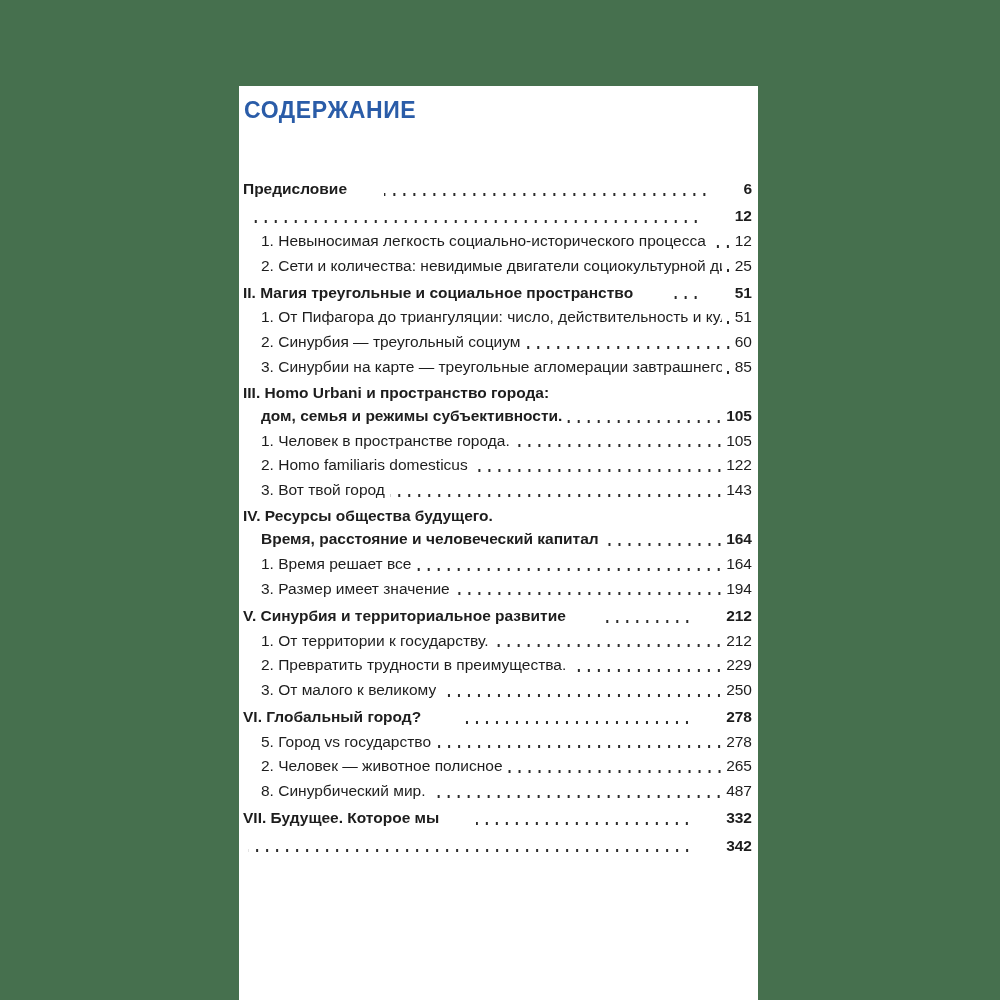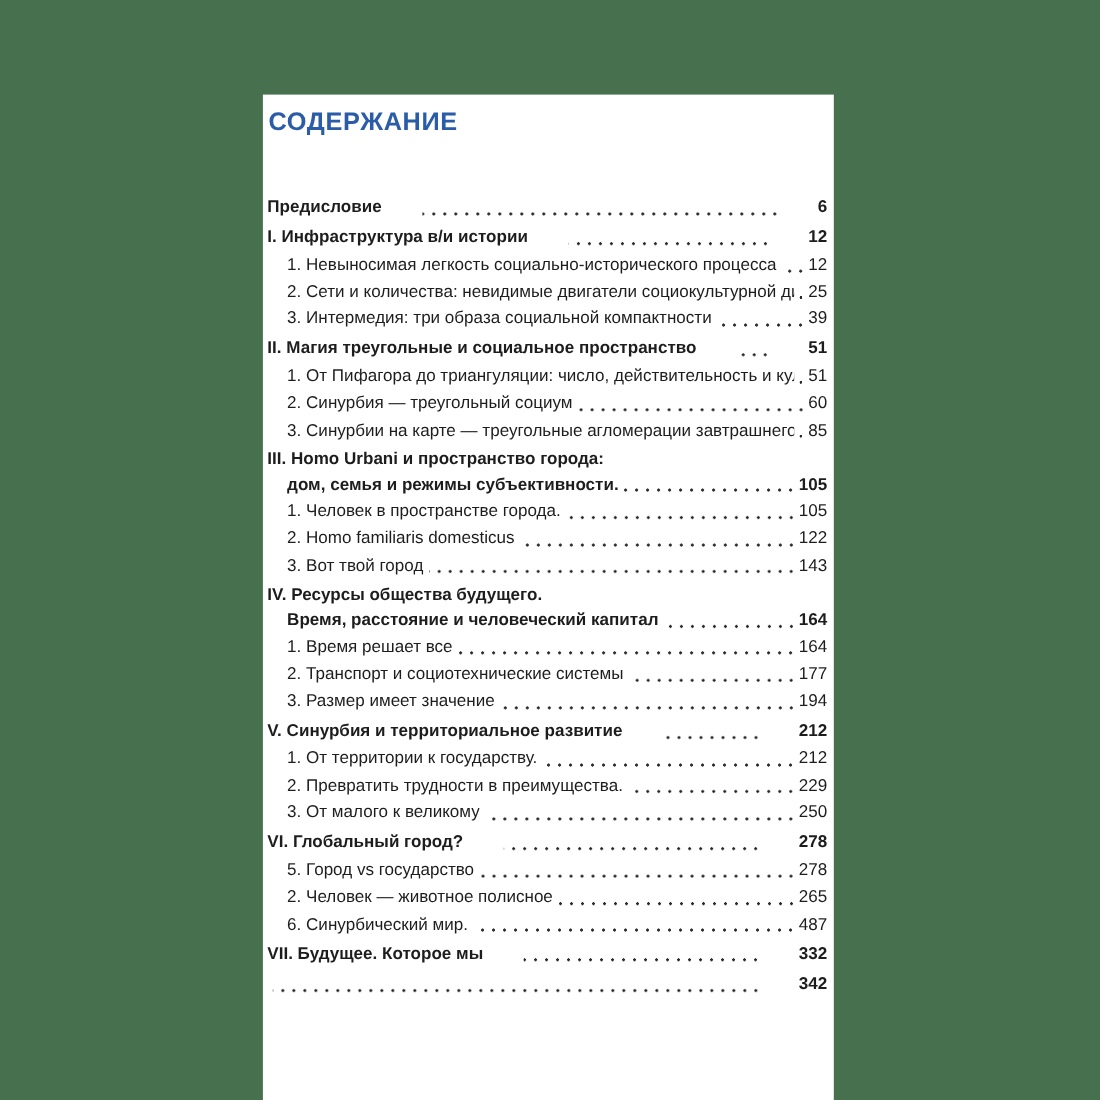--- a/index.html
+++ b/index.html
@@ -69,42 +69,36 @@
 
   <div class="toc">
 
     <div class="row bold gap">
       <span class="lbl">Предисловие</span>
       <span class="leader"></span>
       <span class="pg">6</span>
     </div>
 
     <div class="row bold gap">
-      <span class="lbl">I. Инфраструктура в/и истории</span>
       <span class="leader"></span>
       <span class="pg">12</span>
     </div>
 
     <div class="row indent">
       <span class="lbl">1. Невыносимая легкость социально-исторического процесса</span>
       <span class="leader"></span>
       <span class="pg">12</span>
     </div>
 
     <div class="row indent">
       <span class="lbl">2. Сети и количества: невидимые двигатели социокультурной динамики</span>
       <span class="leader"></span>
       <span class="pg">25</span>
     </div>
 
-    <div class="row indent">
-      <span class="lbl">3. Интермедия: три образа социальной компактности</span>
-      <span class="leader"></span>
-      <span class="pg">39</span>
-    </div>
 
     <div class="row bold gap">
       <span class="lbl">II. Магия треугольные и социальное пространство</span>
       <span class="leader"></span>
       <span class="pg">51</span>
     </div>
 
     <div class="row indent">
       <span class="lbl">1. От Пифагора до триангуляции: число, действительность и культура</span>
       <span class="leader"></span>
@@ -162,25 +156,20 @@
         <span class="pg">164</span>
       </div>
     </div>
 
     <div class="row indent">
       <span class="lbl">1. Время решает все</span>
       <span class="leader"></span>
       <span class="pg">164</span>
     </div>
 
-    <div class="row indent">
-      <span class="lbl">2. Транспорт и социотехнические системы</span>
-      <span class="leader"></span>
-      <span class="pg">177</span>
-    </div>
 
     <div class="row indent">
       <span class="lbl">3. Размер имеет значение</span>
       <span class="leader"></span>
       <span class="pg">194</span>
     </div>
 
     <div class="row bold gap">
       <span class="lbl">V. Синурбия и территориальное развитие</span>
       <span class="leader"></span>
@@ -217,21 +206,21 @@
       <span class="pg">278</span>
     </div>
 
     <div class="row indent">
       <span class="lbl">2. Человек — животное полисное</span>
       <span class="leader"></span>
       <span class="pg">265</span>
     </div>
 
     <div class="row indent">
-      <span class="lbl">6. Синурбический мир.</span>
+      <span class="lbl">8. Синурбический мир.</span>
       <span class="leader"></span>
       <span class="pg">487</span>
     </div>
 
     <div class="row bold gap">
       <span class="lbl">VII. Будущее. Которое мы</span>
       <span class="leader"></span>
       <span class="pg">332</span>
     </div>
 

